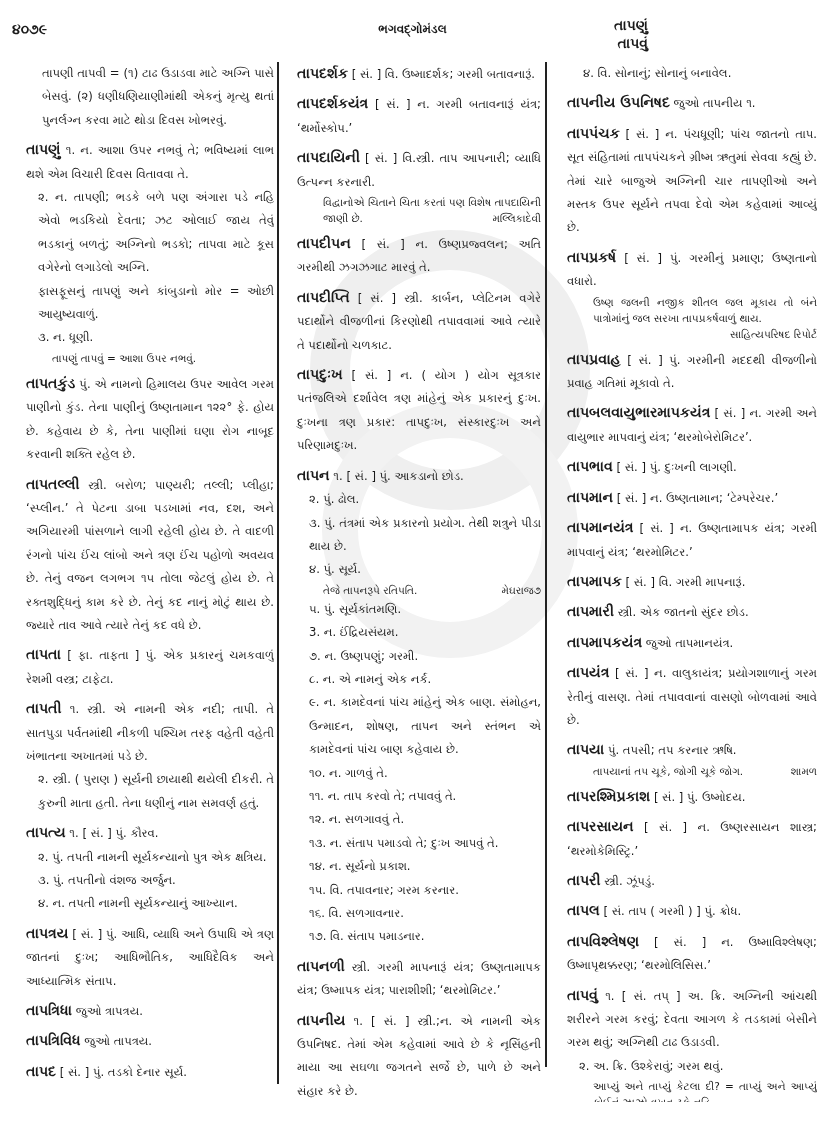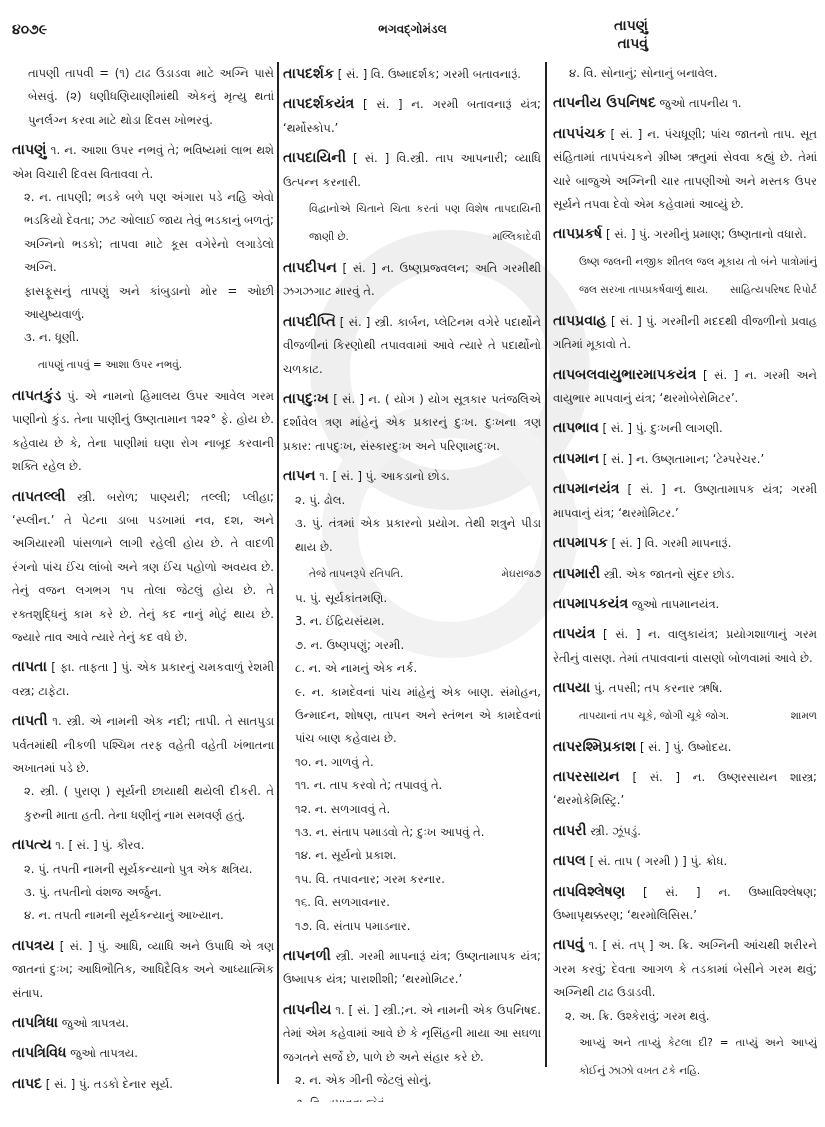--- a/index.html
+++ b/index.html
@@ -23,24 +23,24 @@
   }
   .col {
     position: absolute; top: 62px; height: 1040px; overflow: hidden;
   }
   .col-1 { left: 12px; width: 262px; }
   .col-2 { left: 283px; width: 258px; }
   .col-3 { left: 553px; width: 264px; }
   .divider { position: absolute; top: 62px; width: 1.5px; background: #222; }
   .divider-1 { left: 277px; height: 1022px; }
   .divider-2 { left: 545px; height: 1005px; }
-  .entry { margin-bottom: 6px; text-align: justify; }
+  .entry { margin-bottom: 6px; text-align: justify; margin-left: 14px; }
   .entry .head { font-weight: bold; font-size: 14.2px; }
   .sense { display: block; padding-left: 12px; }
-  .quote { display: block; padding-left: 26px; font-size: 10.5px; line-height: 28px; }
+  .quote { display: block; padding-left: 26px; font-size: 10.5px; line-height: 16px; }
   .quote-src { float: right; font-size: 10.5px; }
   .cont { padding-left: 16px; }
   .clearfix::after { content: ""; display: block; clear: both; }
 </style>
 </head>
 <body>
 
 <div class="header">
   <div class="page-num">૪૦૭૯</div>
   <div class="book-title">ભગવદ્ગોમંડલ</div>
@@ -118,20 +118,21 @@
     <div class="entry clearfix">
       <div><span class="head">તાપદીપ્તિ</span> <span>[ સં. ] સ્ત્રી. કાર્બન, પ્લેટિનમ વગેરે પદાર્થોને વીજળીનાં કિરણોથી તપાવવામાં આવે ત્યારે તે પદાર્થોનો ચળકાટ.</span></div>
     </div>
     <div class="entry clearfix">
       <div><span class="head">તાપદુઃખ</span> <span>[ સં. ] ન. ( યોગ ) યોગ સૂત્રકાર પતંજલિએ દર્શાવેલ ત્રણ માંહેનું એક પ્રકારનું દુઃખ. દુઃખના ત્રણ પ્રકાર: તાપદુઃખ, સંસ્કારદુઃખ અને પરિણામદુઃખ.</span></div>
     </div>
     <div class="entry clearfix">
       <div><span class="head">તાપન</span> <span>૧. [ સં. ] પું. આકડાનો છોડ.</span></div>
       <span class="sense">૨. પું. ઢોલ.</span>
       <span class="sense">૩. પું. તંત્રમાં એક પ્રકારનો પ્રયોગ. તેથી શત્રુને પીડા થાય છે.</span>
+      <span class="sense">૪. પું. સૂર્ય.</span>
       <span class="quote clearfix"><span>તેજે તાપનરૂપે રતિપતિ.</span><span class="quote-src">મેઘરાજ૭</span></span>
       <span class="sense">૫. પું. સૂર્યકાંતમણિ.</span>
       <span class="sense">3. ન. ઈંદ્રિયસંયમ.</span>
       <span class="sense">૭. ન. ઉષ્ણપણું; ગરમી.</span>
       <span class="sense">૮. ન. એ નામનું એક નર્ક.</span>
       <span class="sense">૯. ન. કામદેવનાં પાંચ માંહેનું એક બાણ. સંમોહન, ઉન્માદન, શોષણ, તાપન અને સ્તંભન એ કામદેવનાં પાંચ બાણ કહેવાય છે.</span>
       <span class="sense">૧૦. ન. ગાળવું તે.</span>
       <span class="sense">૧૧. ન. તાપ કરવો તે; તપાવવું તે.</span>
       <span class="sense">૧૨. ન. સળગાવવું તે.</span>
       <span class="sense">૧૩. ન. સંતાપ પમાડવો તે; દુઃખ આપવું તે.</span>

